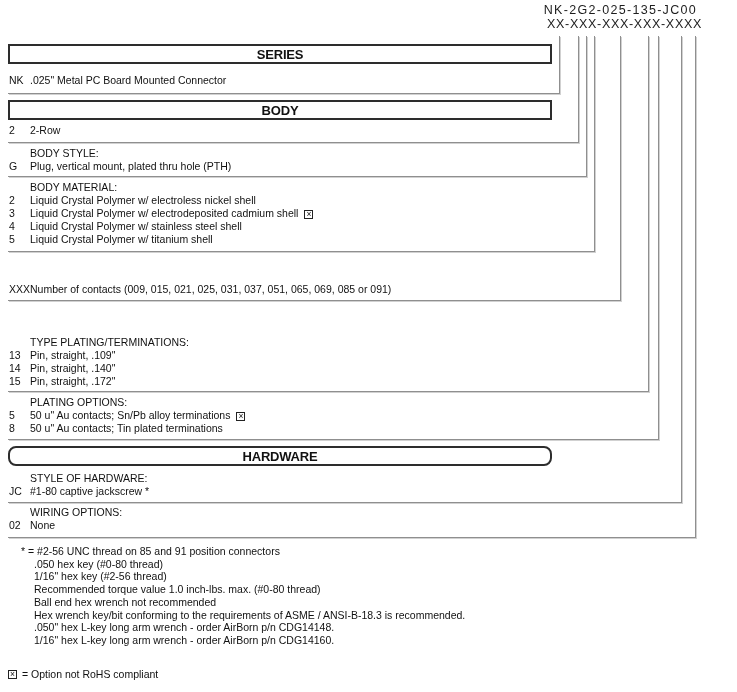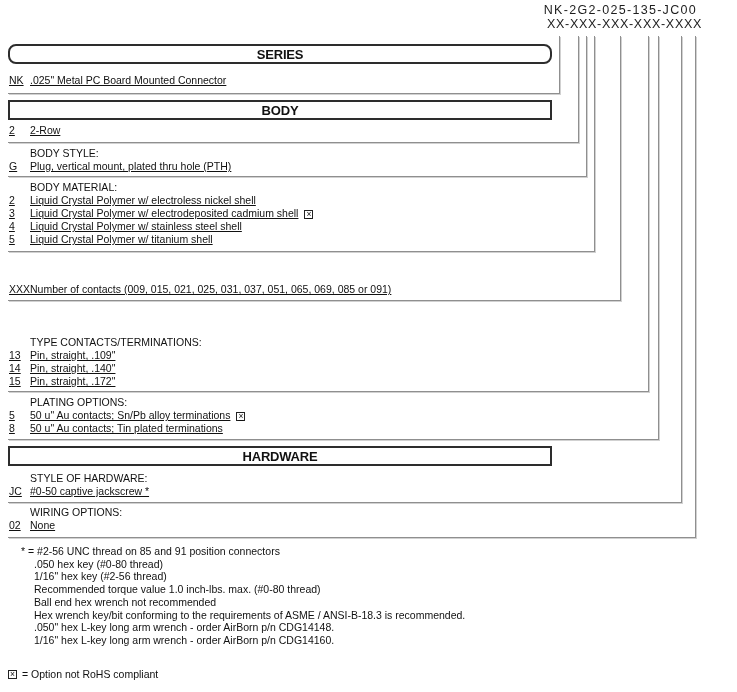--- a/index.html
+++ b/index.html
@@ -21,21 +21,21 @@
   .hdr {
     position:absolute; left:8px; width:544px; height:20px; box-sizing:border-box;
     border:2px solid #2d2d2d; background:#fff;
     display:flex; align-items:center; justify-content:center;
     font-weight:bold; font-size:13px; letter-spacing:-0.2px; color:#111;
     z-index:2;
   }
   
   .group { position:absolute; left:9px; font-size:10.5px; line-height:13px; white-space:nowrap; z-index:1; }
   .gtitle { padding-left:21px; }
-  .row { display:flex; align-items:baseline;text-decoration:underline; }
+  .row { display:flex; align-items:baseline; }
   .code { flex:0 0 21px; width:21px; }
   .rohs-box {
     display:inline-block; box-sizing:border-box; width:9px; height:9px;
     border:1px solid #222; font-size:8.5px; line-height:7px; text-align:center;
     margin-left:6px; align-self:center; margin-top:1px; color:#111;
   }
   
   .footnotes { position:absolute; left:21px; top:545px; font-size:10.5px; line-height:12.7px; white-space:nowrap; z-index:1; }
   .footnotes .indent { padding-left:13px; }
   .rohs-note { position:absolute; left:8px; top:668px; font-size:10.5px; display:flex; align-items:center; gap:5px; z-index:1; }
@@ -52,27 +52,27 @@
   <div class="bracket" style="width:551px;height:57px;"></div>
   <div class="bracket" style="width:570px;height:106px;"></div>
   <div class="bracket" style="width:578px;height:140px;"></div>
   <div class="bracket" style="width:586px;height:215px;"></div>
   <div class="bracket" style="width:612px;height:264px;"></div>
   <div class="bracket" style="width:640px;height:355px;"></div>
   <div class="bracket" style="width:650px;height:403px;"></div>
   <div class="bracket" style="width:673px;height:466px;"></div>
   <div class="bracket" style="width:687px;height:501px;"></div>
 
-  <div class="hdr" style="top:44px;border-radius:8px;">
+  <div class="hdr" style="top:44px;">
       <span>SERIES</span>
     </div>
   <div class="hdr" style="top:100px;">
       <span>BODY</span>
     </div>
-  <div class="hdr" style="top:446px;">
+  <div class="hdr" style="top:446px;border-radius:8px;">
       <span>HARDWARE</span>
     </div>
 
   <div class="group" style="top:74px;">
     <div class="row">
       <span class="code">NK</span>
       <span class="desc">.025" Metal PC Board Mounted Connector</span>
     </div>
   </div>
 
@@ -113,21 +113,21 @@
   </div>
 
   <div class="group" style="top:283px;">
     <div class="row">
       <span class="code">XXX</span>
       <span class="desc">Number of contacts (009, 015, 021, 025, 031, 037, 051, 065, 069, 085 or 091)</span>
     </div>
   </div>
 
   <div class="group" style="top:336px;">
-    <div class="gtitle">TYPE CONTACTS/TERMINATIONS:</div>
+    <div class="gtitle">TYPE PLATING/TERMINATIONS:</div>
     <div class="row">
       <span class="code">13</span>
       <span class="desc">Pin, straight, .109"</span>
     </div>
     <div class="row">
       <span class="code">14</span>
       <span class="desc">Pin, straight, .140"</span>
     </div>
     <div class="row">
       <span class="code">15</span>
@@ -145,21 +145,21 @@
     <div class="row">
       <span class="code">8</span>
       <span class="desc">50 u" Au contacts; Tin plated terminations</span>
     </div>
   </div>
 
   <div class="group" style="top:472px;">
     <div class="gtitle">STYLE OF HARDWARE:</div>
     <div class="row">
       <span class="code">JC</span>
-      <span class="desc">#0-50 captive jackscrew *</span>
+      <span class="desc">#1-80 captive jackscrew *</span>
     </div>
   </div>
 
   <div class="group" style="top:506px;">
     <div class="gtitle">WIRING OPTIONS:</div>
     <div class="row">
       <span class="code">02</span>
       <span class="desc">None</span>
     </div>
   </div>

